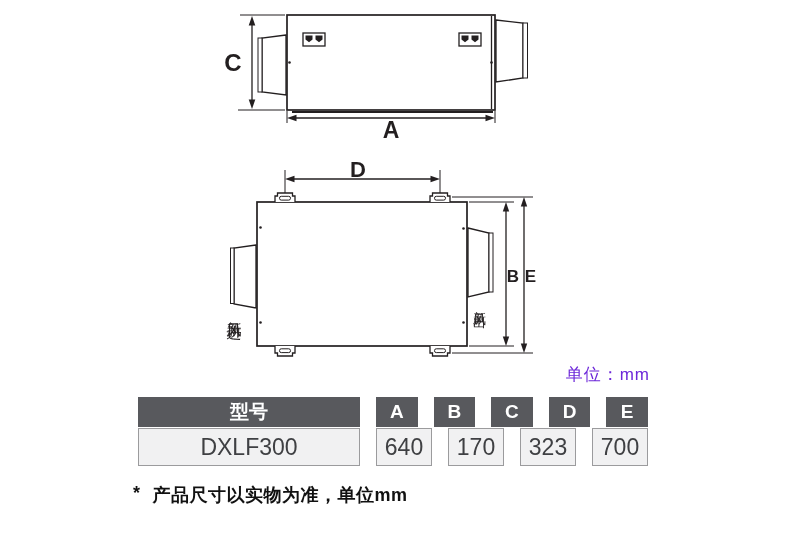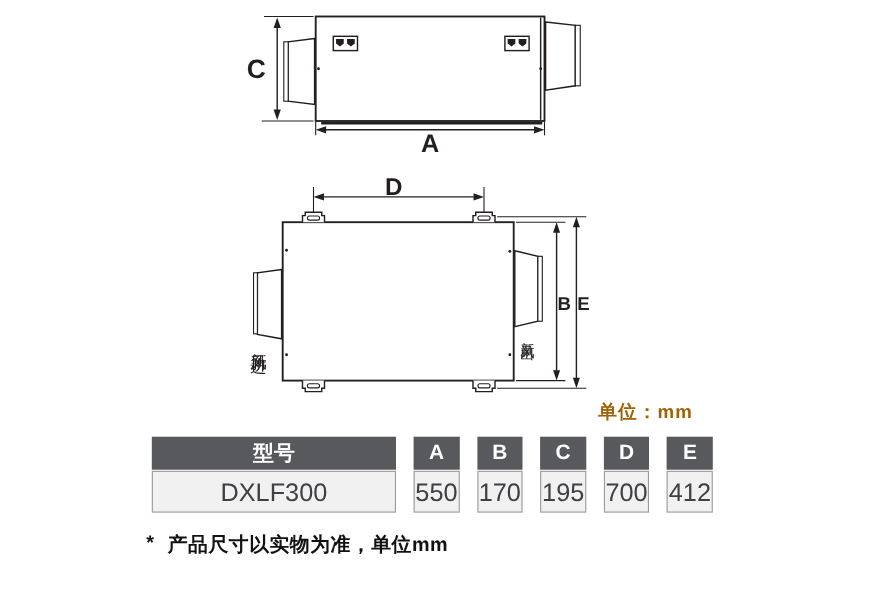--- a/index.html
+++ b/index.html
@@ -23,22 +23,22 @@
   text.dim-a{font-size:23px;}
   text.dim-d{font-size:22px;}
   text.dim-be{font-size:17px;}
   .v-label{
     position:absolute;writing-mode:vertical-rl;text-orientation:upright;
     color:#231f20;line-height:1;
   }
   .air-in{left:227px;top:309px;font-size:15px;letter-spacing:2px;}
   .air-out{left:473px;top:301px;font-size:13px;letter-spacing:2px;}
   .units{
-    position:absolute;left:432px;top:363px;width:198px;text-align:right;
-    font-size:17px;color:#a16207;letter-spacing:1px;font-weight:bold;
+    position:absolute;left:452px;top:363px;width:198px;text-align:right;
+    font-size:17px;color:#6d28d9;letter-spacing:1px;
   }
   .dim-table{position:absolute;left:138px;top:397px;width:510px;}
   .t-row{display:flex;gap:16px;}
   .t-body{margin-top:1px;}
   .cell{
     display:flex;align-items:center;justify-content:center;
     box-sizing:border-box;
   }
   .t-head .cell{
     background:#58595d;color:#ffffff;height:30px;
@@ -174,25 +174,24 @@
     <div class="t-row t-head">
       <div class="cell c0">型号</div>
       <div class="cell cn">A</div>
       <div class="cell cn">B</div>
       <div class="cell cn">C</div>
       <div class="cell cn">D</div>
       <div class="cell cn">E</div>
     </div>
     <div class="t-row t-body">
       <div class="cell c0">DXLF300</div>
-      <div class="cell cn">550</div>
+      <div class="cell cn">640</div>
       <div class="cell cn">170</div>
-      <div class="cell cn">195</div>
+      <div class="cell cn">323</div>
       <div class="cell cn">700</div>
-      <div class="cell cn">412</div>
     </div>
   </div>
 
   <div class="footnote">
     <span>*</span>
     <span>产品尺寸以实物为准，单位mm</span>
   </div>
 
 </div>
 

